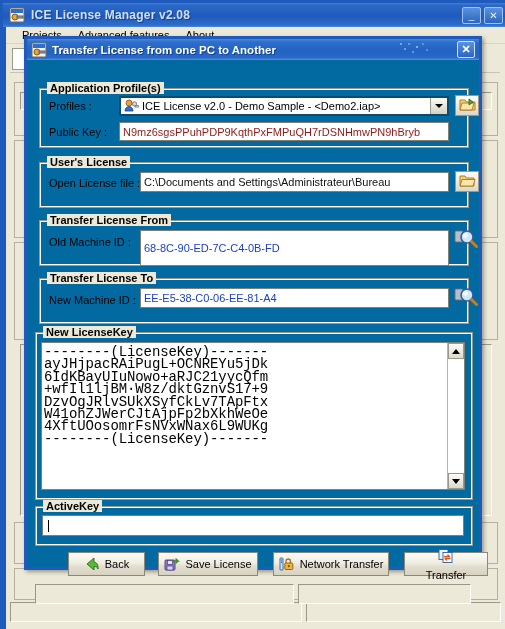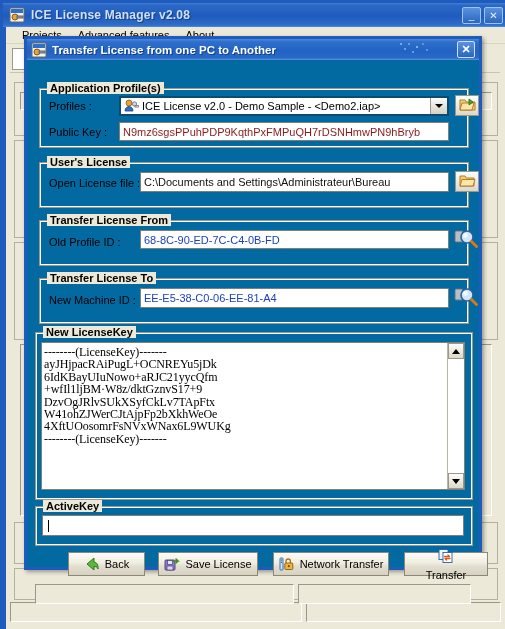--- a/index.html
+++ b/index.html
@@ -165,22 +165,22 @@
   }
   .plainicon{position:absolute;display:flex;align-items:center;justify-content:center;}
 
   
   .keyarea{
     position:absolute;background:#fff;border:1px solid #7f7f73;
     box-sizing:border-box;overflow:hidden;display:flex;
   }
   .keytext{
     flex:1;padding:3px 0 0 2px;
-    font-family:Liberation Serif, serif;
-    font-size:12px;line-height:12.4px;color:#000;white-space:pre;
+    font-family:Liberation Mono, monospace;
+    font-size:14px;line-height:12.4px;color:#000;white-space:pre;
     letter-spacing:-0.1px;
   }
   .vscroll{
     width:16px;flex:none;background:#f2f0e6;border-left:1px solid #b9b5a5;
     display:flex;flex-direction:column;align-items:center;justify-content:space-between;
   }
   .sb-btn{
     width:16px;height:16px;box-sizing:border-box;
     background:linear-gradient(180deg,#fdfdfa,#dcd8c8);
     border:1px solid #9b9789;display:flex;align-items:center;justify-content:center;flex:none;
@@ -314,22 +314,22 @@
           <path d="M1 2h5l1.5 2H15v8H1z" fill="#f6cf74" stroke="#a8751c" stroke-width="0.9"></path>
           <path d="M3 5.5h13l-2 6.5H1z" fill="#fbe6ac" stroke="#a8751c" stroke-width="0.9"></path>
         </svg>
       </span>
     </div>
 
     <div class="group" style="left:12px;top:160px;width:428px;height:44px;">
       <span class="group-inner-hl"></span>
       <span class="group-title">Transfer License From</span>
     </div>
-    <span class="lbl" style="left:22px;top:176px;">Old Profile ID :</span>
-    <div class="field blue" style="left:113px;top:170px;width:309px;height:19px;text-align:right;">
+    <span class="lbl" style="left:22px;top:176px;">Old Machine ID :</span>
+    <div class="field blue" style="left:113px;top:170px;width:309px;height:36px;text-align:right;">
       <span>68-8C-90-ED-7C-C4-0B-FD</span>
     </div>
     <div class="plainicon" style="left:426px;top:168px;width:26px;height:24px;">
       <span>
         <svg width="24" height="22" viewBox="0 0 24 22">
           <rect x="1" y="3" width="8" height="11" rx="1" fill="#b9bec4" stroke="#6a7078" stroke-width="0.9"></rect>
           <circle cx="13" cy="9" r="6" fill="#cfe6fb" stroke="#2b5f9e" stroke-width="1.6"></circle>
           <circle cx="11.5" cy="7.5" r="2.4" fill="#ffffff" opacity="0.75"></circle>
           <path d="M17.5 13.5l5 5" stroke="#d07a18" stroke-width="3" stroke-linecap="round"></path>
         </svg>

